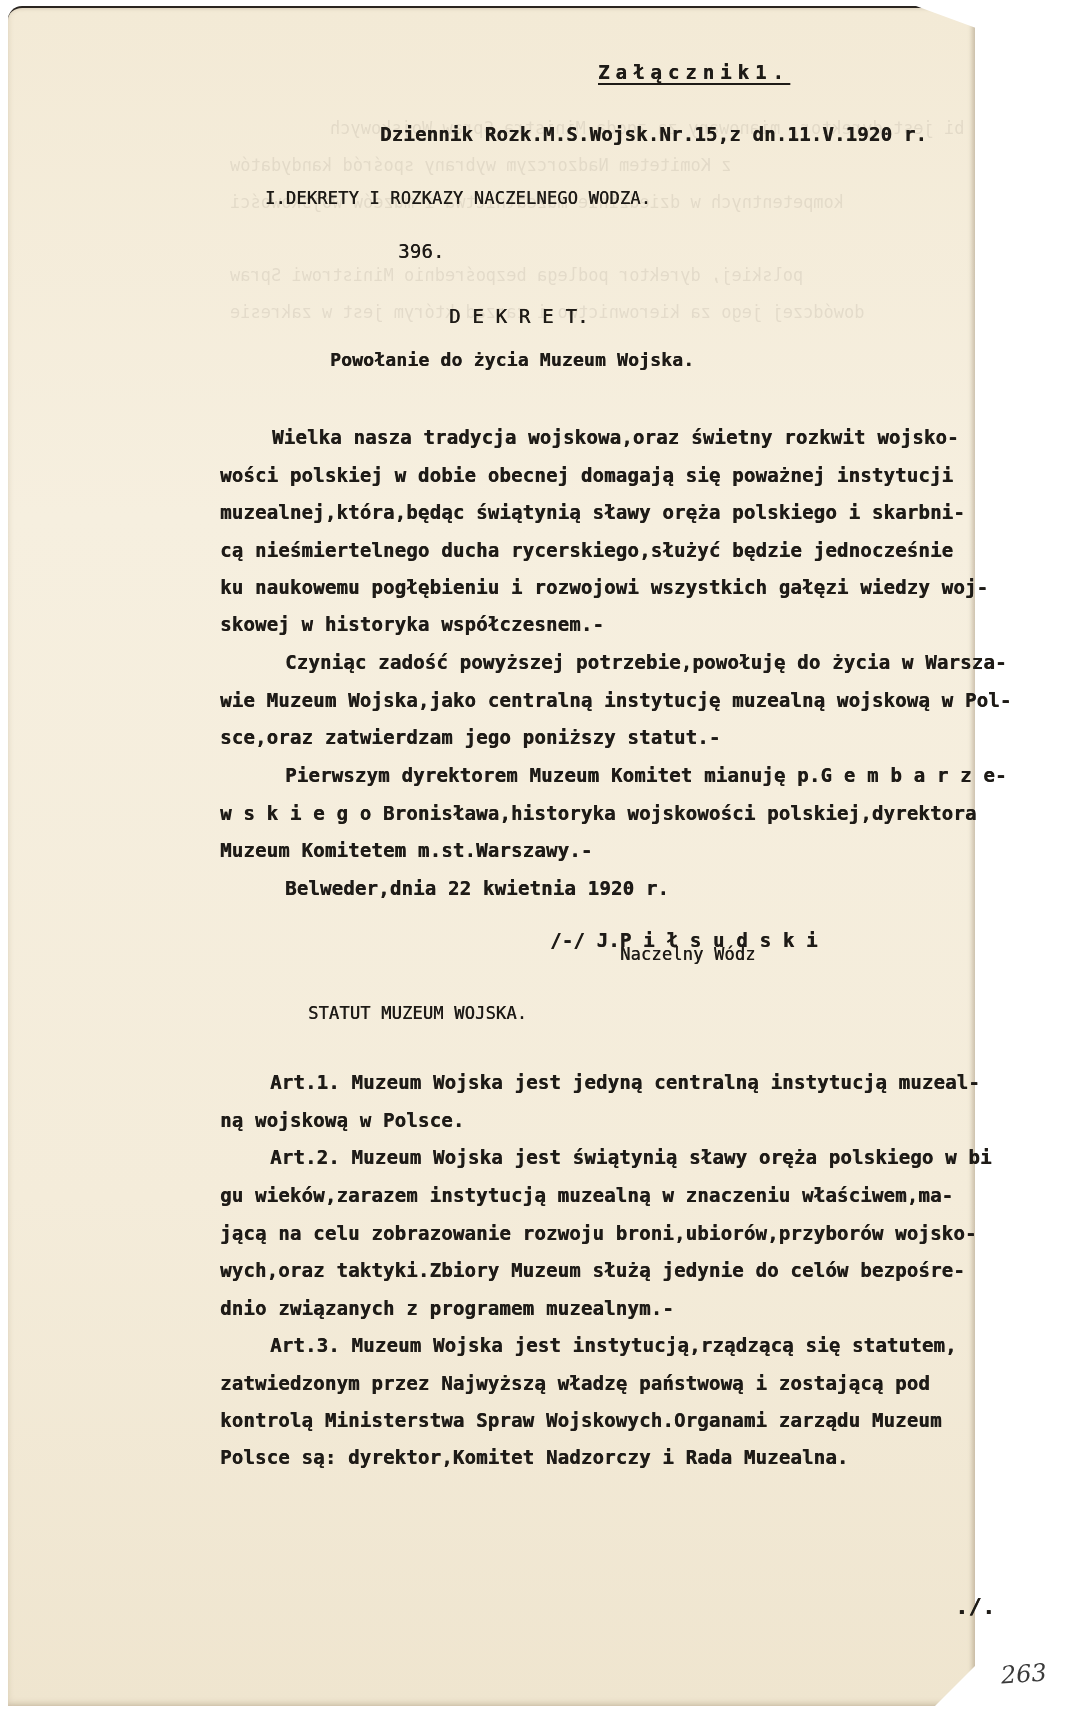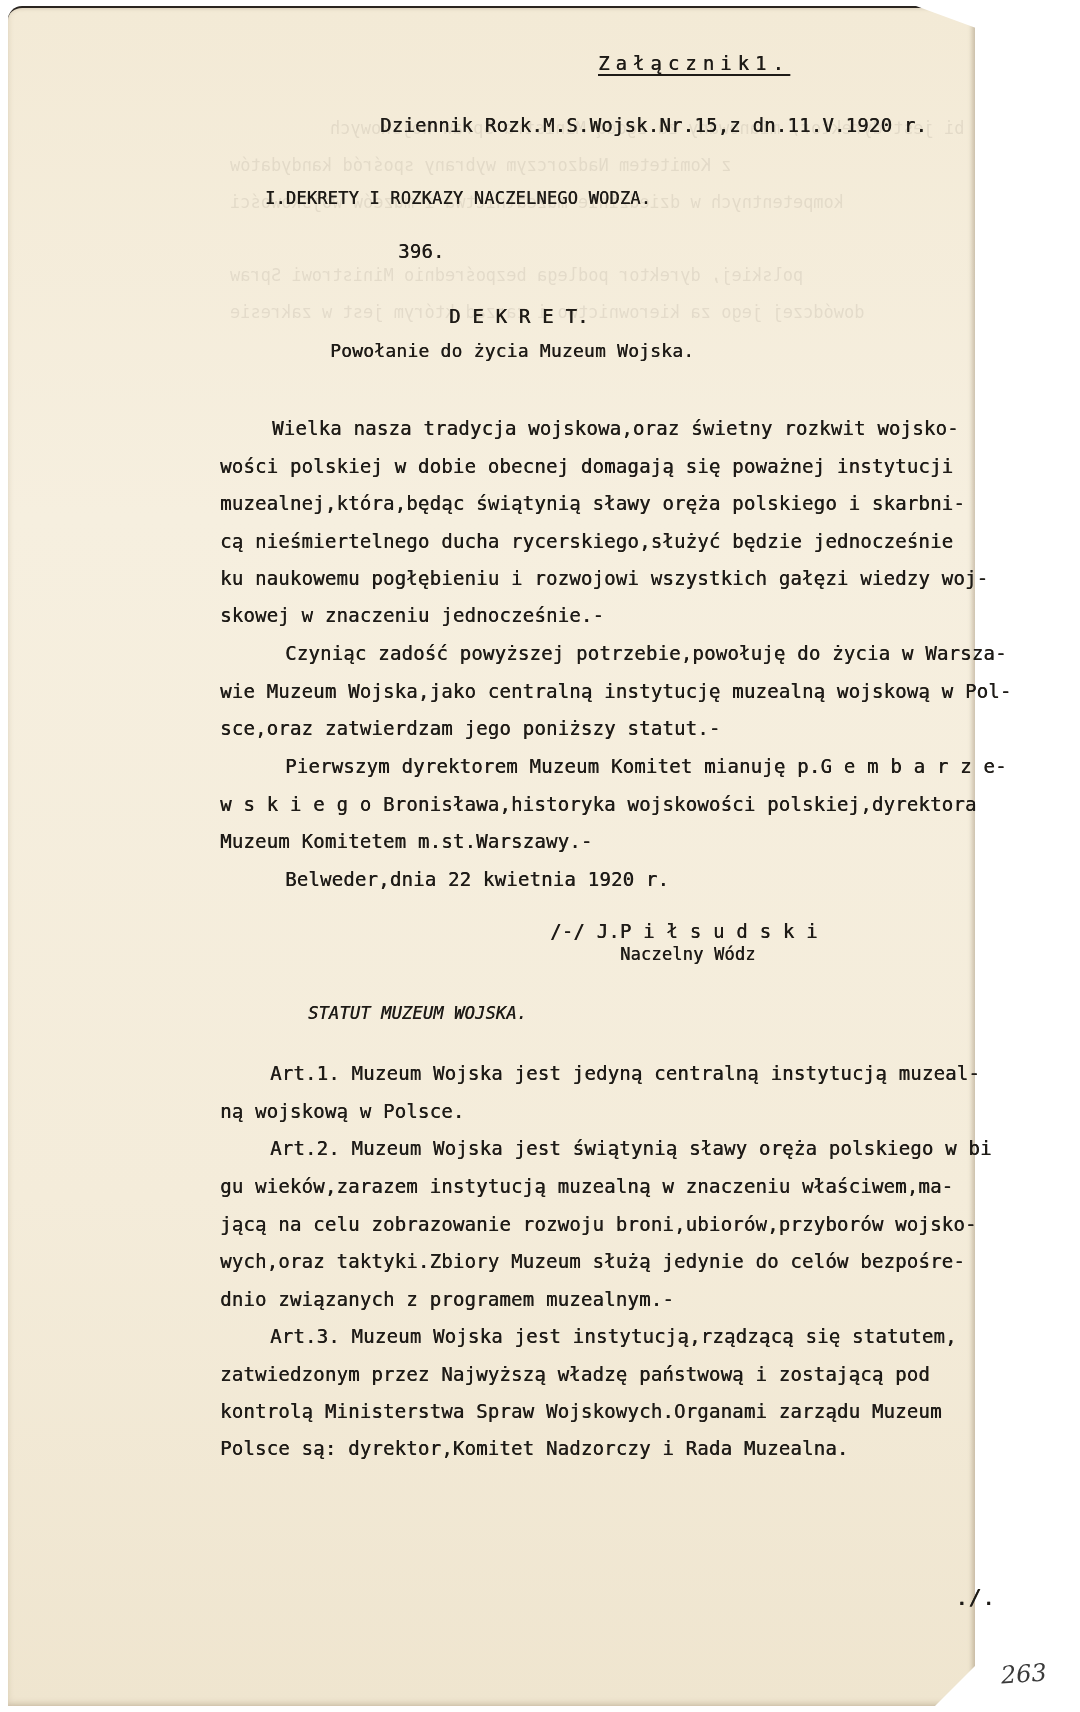--- a/index.html
+++ b/index.html
@@ -23,21 +23,21 @@
   }
   .tw {
     position: absolute;
     font-family: "DejaVu Sans Mono", "Liberation Mono", monospace;
     color: #1e1b17;
     font-size: 19px;
     letter-spacing: 0.2px;
     white-space: pre;
     text-shadow: 0.4px 0 0 #1e1b17;
   }
-  .bold { font-weight: normal; }
+  .bold { font-weight: bold; margin-top: 9px; }
   .underline { text-decoration: underline; text-decoration-thickness: 2px; text-underline-offset: 4px; }
   .spaced { letter-spacing: 6px; }
   .ghost {
     position: absolute; font-family: "DejaVu Sans Mono", monospace;
     font-size: 17px; color: rgba(80,70,60,0.10); white-space: pre;
     transform: scaleX(-1);
   }
   .handnum {
     position: absolute; font-family: "DejaVu Serif", serif; font-style: italic;
     font-size: 24px; color: #3a3a3a;
@@ -67,36 +67,36 @@
 
 <div class="tw" style="left:425px; top:305px;margin-left:24px;">D E K R E T.</div>
 
 <div class="tw bold" style="left:330px; top:340px; font-size:18px;">Powołanie do życia Muzeum Wojska.</div>
 
 <div class="tw bold" style="left:272px; top:417px;">Wielka nasza tradycja wojskowa,oraz świetny rozkwit wojsko-</div>
 <div class="tw bold" style="left:220px; top:455px;">wości polskiej w dobie obecnej domagają się poważnej instytucji</div>
 <div class="tw bold" style="left:220px; top:492px;">muzealnej,która,będąc świątynią sławy oręża polskiego i skarbni-</div>
 <div class="tw bold" style="left:220px; top:530px;">cą nieśmiertelnego ducha rycerskiego,służyć będzie jednocześnie</div>
 <div class="tw bold" style="left:220px; top:567px;">ku naukowemu pogłębieniu i rozwojowi wszystkich gałęzi wiedzy woj-</div>
-<div class="tw bold" style="left:220px; top:604px;">skowej w znaczeniu jednocześnie.-</div>
+<div class="tw bold" style="left:220px; top:604px;">skowej w historyka współczesnem.-</div>
 
 <div class="tw bold" style="left:285px; top:642px;">Czyniąc zadość powyższej potrzebie,powołuję do życia w Warsza-</div>
 <div class="tw bold" style="left:220px; top:680px;">wie Muzeum Wojska,jako centralną instytucję muzealną wojskową w Pol-</div>
 <div class="tw bold" style="left:220px; top:717px;">sce,oraz zatwierdzam jego poniższy statut.-</div>
 
 <div class="tw bold" style="left:285px; top:755px;">Pierwszym dyrektorem Muzeum Komitet mianuję p.G e m b a r z e-</div>
 <div class="tw bold" style="left:220px; top:793px;">w s k i e g o Bronisława,historyka wojskowości polskiej,dyrektora</div>
 <div class="tw bold" style="left:220px; top:830px;">Muzeum Komitetem m.st.Warszawy.-</div>
 
 <div class="tw bold" style="left:285px; top:868px;">Belweder,dnia 22 kwietnia 1920 r.</div>
 
 <div class="tw bold" style="left:550px; top:920px;">/-/ J.P i ł s u d s k i</div>
 <div class="tw" style="left:620px; top:944px; font-size:17px;">Naczelny Wódz</div>
 
-<div class="tw" style="left:308px; top:1003px; font-size:17px;font-style:italic;">STATUT MUZEUM WOJSKA.</div>
+<div class="tw" style="left:308px; top:1003px; font-size:17px;">STATUT MUZEUM WOJSKA.</div>
 
 <div class="tw bold" style="left:270px; top:1062px;">Art.1. Muzeum Wojska jest jedyną centralną instytucją muzeal-</div>
 <div class="tw bold" style="left:220px; top:1100px;">ną wojskową w Polsce.</div>
 
 <div class="tw bold" style="left:270px; top:1137px;">Art.2. Muzeum Wojska jest świątynią sławy oręża polskiego w bi</div>
 <div class="tw bold" style="left:220px; top:1175px;">gu wieków,zarazem instytucją muzealną w znaczeniu właściwem,ma-</div>
 <div class="tw bold" style="left:220px; top:1213px;">jącą na celu zobrazowanie rozwoju broni,ubiorów,przyborów wojsko-</div>
 <div class="tw bold" style="left:220px; top:1250px;text-align:right;">wych,oraz taktyki.Zbiory Muzeum służą jedynie do celów bezpośre-</div>
 <div class="tw bold" style="left:220px; top:1288px;">dnio związanych z programem muzealnym.-</div>
 

